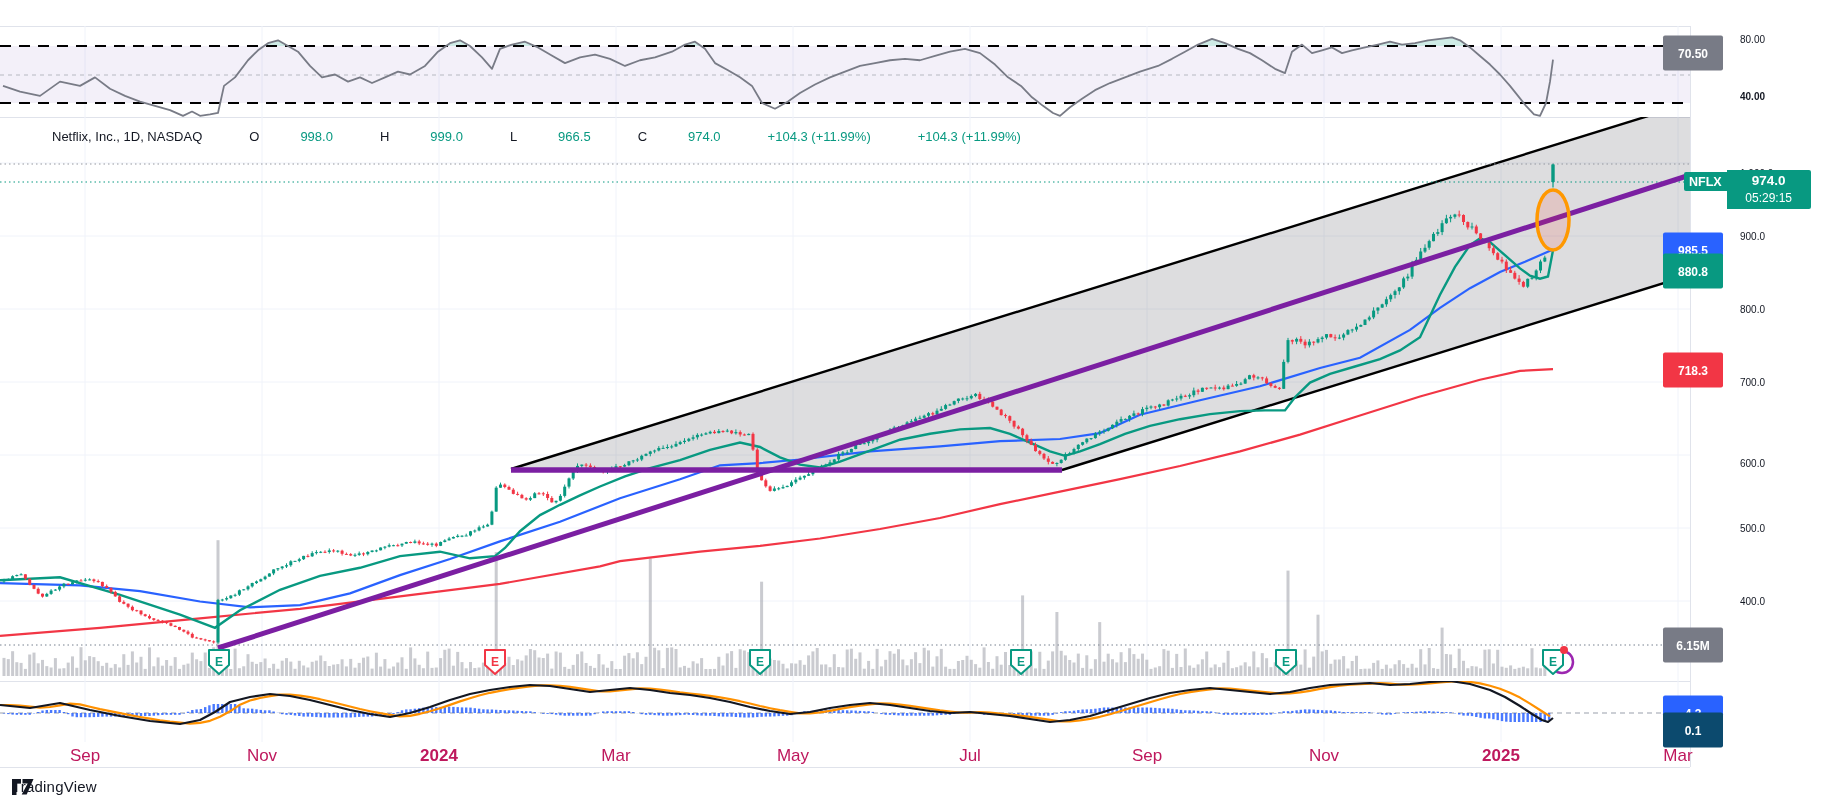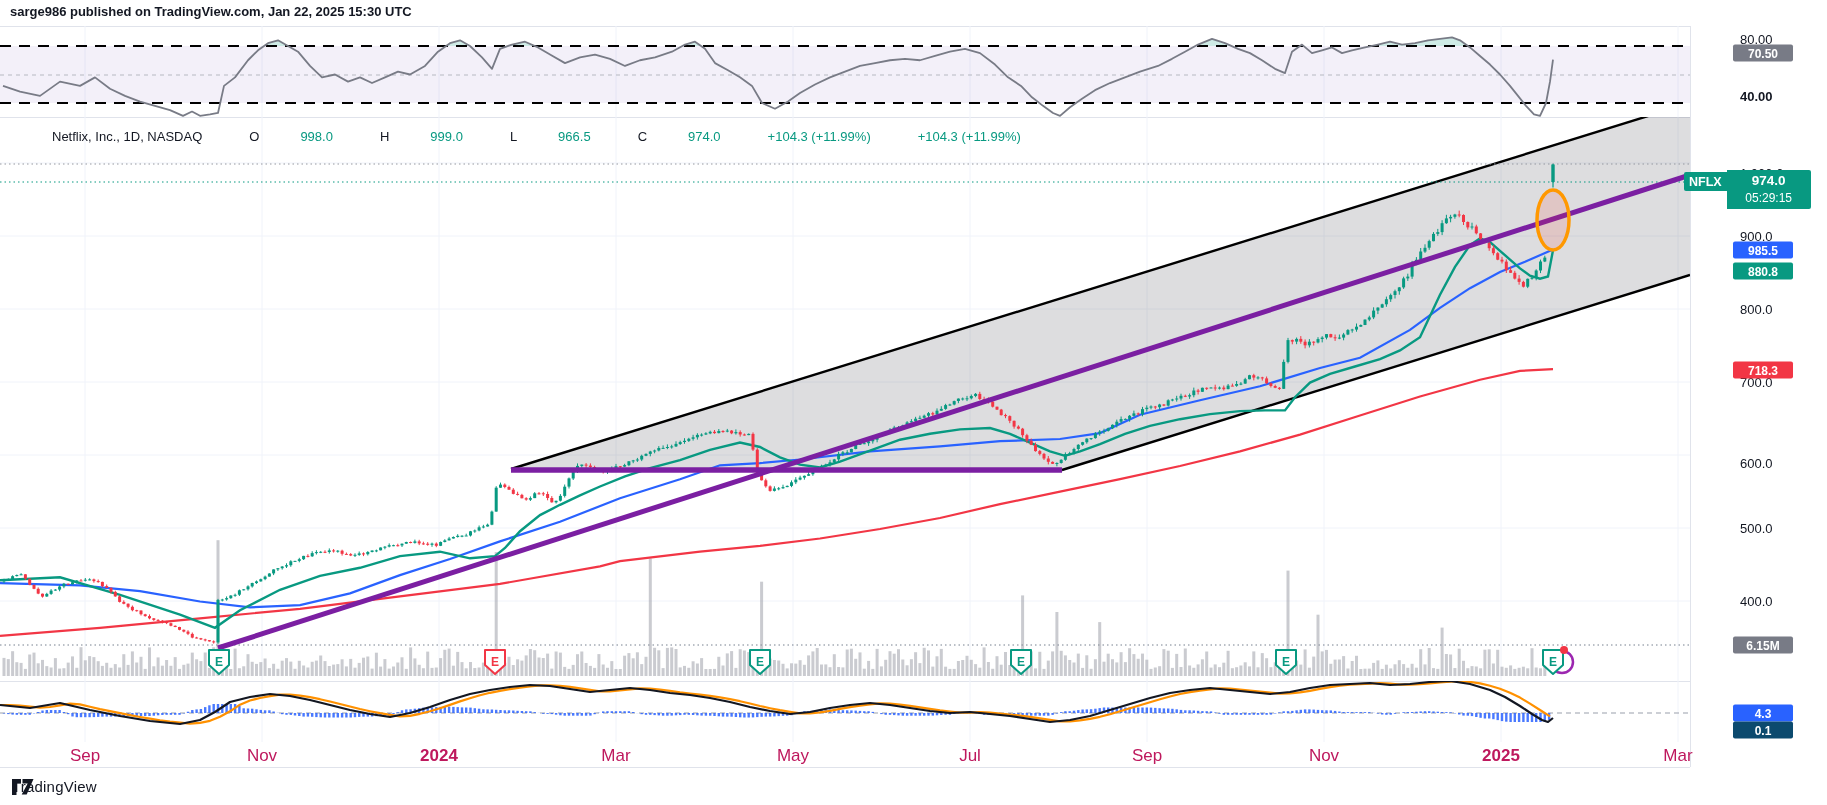--- a/index.html
+++ b/index.html
@@ -3,41 +3,40 @@
 <meta charset="utf-8">
 <style>
   html,body{margin:0;padding:0;background:#fff;}
   #app{position:relative;width:1827px;height:805px;background:#fff;overflow:hidden;
        font-family:"Liberation Sans",sans-serif;color:#131722;}
   .hline{position:absolute;left:0;width:1690px;height:1px;background:#e0e3eb;}
   .vsep{position:absolute;left:1690px;top:26px;width:1px;height:741px;background:#e0e3eb;}
   .header{position:absolute;left:10px;top:4px;font-size:13px;font-weight:700;color:#131722;}
   .legend{position:absolute;left:12px;top:129px;font-size:13px;white-space:nowrap;}
   .legend span{margin-right:7px;margin-left:40px;}
-  .plabel{position:absolute;left:1740px;transform:translateY(-50%);font-size:13px;color:#131722;white-space:nowrap;}
-  .badge{position:absolute;left:1733px;width:60px;height:17px;transform:translateY(-50%);
+  .plabel{position:absolute;left:1740px;transform:translateY(-50%);font-size:10px;color:#131722;white-space:nowrap;}
+  .badge{position:absolute;left:1663px;width:60px;height:35px;transform:translateY(-50%);
          border-radius:2px;color:#fff;font-size:12px;font-weight:700;
          display:flex;align-items:center;justify-content:center;}
   .tlabel{position:absolute;transform:translateX(-50%);top:746px;font-size:17px;color:#be185d;}
   .tlabel.bold{font-weight:700;}
   #nflxBadge{position:absolute;left:1684px;display:flex;align-items:flex-start;}
   #nflxTag{background:#089981;color:#fff;font-size:12.5px;font-weight:700;height:19px;
            display:flex;align-items:center;padding:0 5px;border-radius:2px 0 0 2px;margin-top:2px;}
   #nflxVal{background:#089981;color:#fff;width:84px;border-radius:0 2px 2px 0;text-align:center;padding:2px 0;}
   #nflxVal .p{font-size:13.5px;font-weight:700;line-height:18px;}
   #nflxVal .c{font-size:12px;line-height:17px;}
   .logo{position:absolute;left:12px;top:778px;display:flex;align-items:center;gap:7px;}
   .logo span{font-size:15px;font-weight:500;color:#131722;letter-spacing:.2px;}
   svg{position:absolute;left:0;}
 </style>
 </head>
 <body>
 <div id="app">
 
-  <div class="header">sarge986 published on TradingView.com, Jan 22, 2025 15:30 UTC</div>
 
   <div class="hline" style="top:26px"></div>
   <div class="hline" style="top:117px"></div>
   <div class="hline" style="top:681px"></div>
   <div class="hline" style="top:767px"></div>
   <div class="vsep"></div>
 
   <svg id="rsiSvg" width="1690" height="91" viewBox="0 26 1690 91" style="top:26px">
       <line x1="85" y1="26" x2="85" y2="117" stroke="#f0f3fa" stroke-width="1"></line>
       <line x1="262" y1="26" x2="262" y2="117" stroke="#f0f3fa" stroke-width="1"></line>

